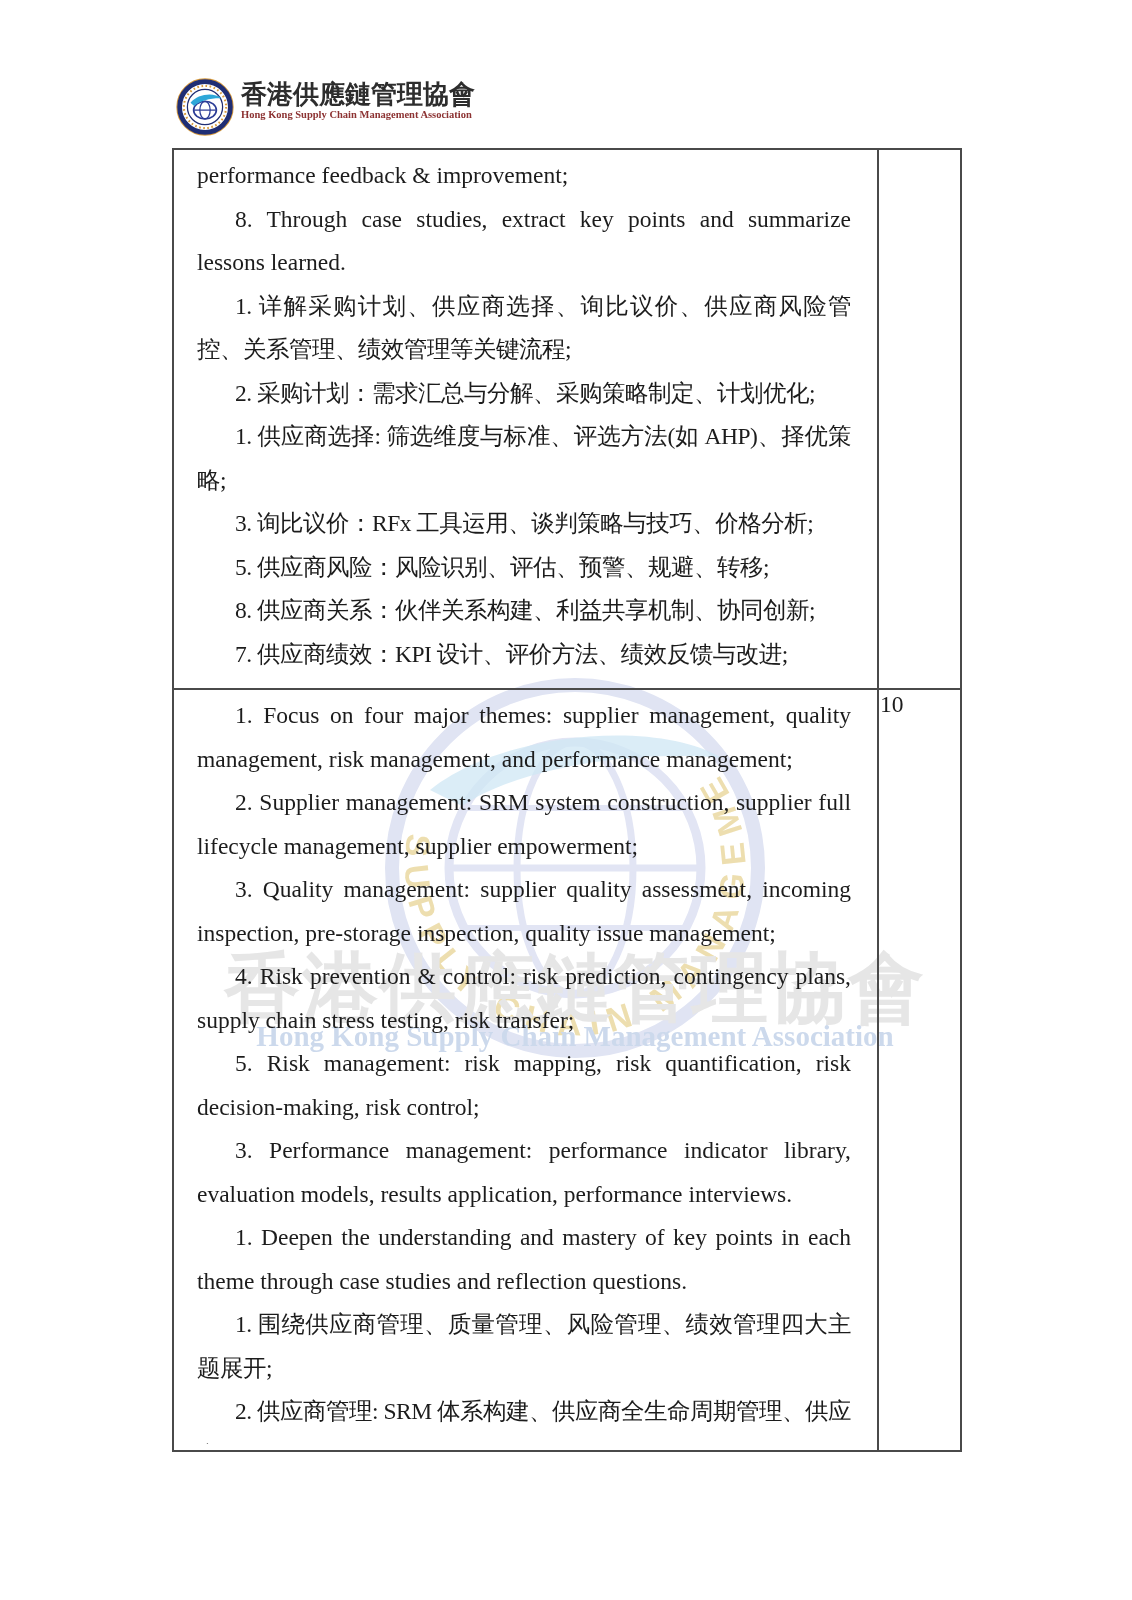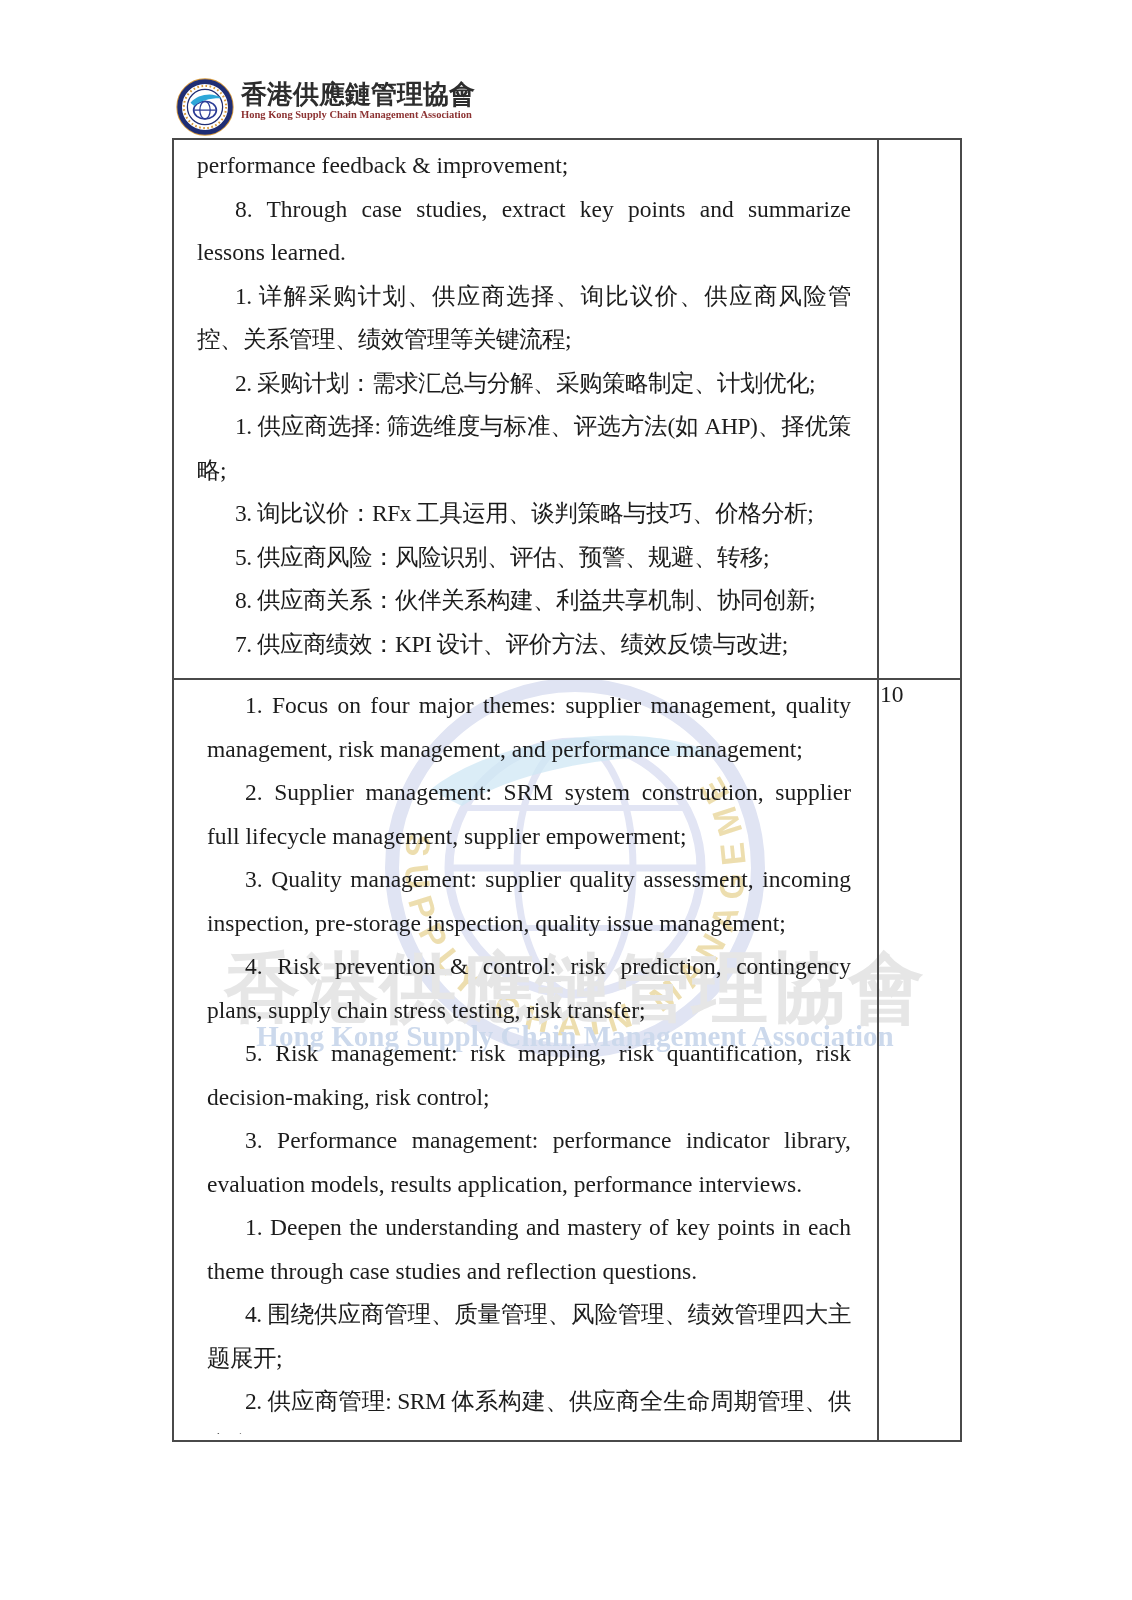--- a/index.html
+++ b/index.html
@@ -22,39 +22,39 @@
   }
   .logo-en{
     font-family:"Liberation Serif","DejaVu Serif",serif;
     font-weight:bold;font-size:10.5px;line-height:13px;
     color:#8c3232;white-space:nowrap;
   }
   
   .watermark{position:absolute;left:0;top:0;width:1132px;height:1600px;z-index:0;pointer-events:none;}
   
   table.outline{
-    position:absolute;left:172px;top:138px;z-index:1;
+    position:absolute;left:172px;top:148px;z-index:1;
     border-collapse:collapse;table-layout:fixed;
     width:788px;background:transparent;
   }
   table.outline td{
     border:2px solid #4a4a4a;
     vertical-align:top;
     background:transparent;
   }
   td.cell-content{padding:4px 26px 0 23px;}
   td.cell-hours{
     vertical-align:middle;text-align:left;
     font-size:23.5px;
   }
   tr.row-1 td{height:534px;}
   tr.row-2 td{height:756px;}
   .cell-inner{overflow:hidden;}
   tr.row-1 .cell-inner{max-height:528px;}
-  tr.row-2 .cell-inner{max-height:750px;margin-left:10px;}
+  tr.row-2 .cell-inner{max-height:750px;}
   .para{
     margin:0;
     font-size:23.5px;
     line-height:43.5px;
     text-align:justify;
   }
   .para.indent{text-indent:38px;}
   .para.zh{letter-spacing:-0.5px;}
 </style>
 </head>
@@ -123,21 +123,21 @@
       <tr class="row-2">
         <td class="cell-content">
           <div class="cell-inner">
               <p class="para indent">1. Focus on four major themes: supplier management, quality management, risk management, and performance management;</p>
               <p class="para indent">2. Supplier management: SRM system construction, supplier full lifecycle management, supplier empowerment;</p>
               <p class="para indent">3. Quality management: supplier quality assessment, incoming inspection, pre-storage inspection, quality issue management;</p>
               <p class="para indent">4. Risk prevention &amp; control: risk prediction, contingency plans, supply chain stress testing, risk transfer;</p>
               <p class="para indent">5. Risk management: risk mapping, risk quantification, risk decision-making, risk control;</p>
               <p class="para indent">3. Performance management: performance indicator library, evaluation models, results application, performance interviews.</p>
               <p class="para indent">1. Deepen the understanding and mastery of key points in each theme through case studies and reflection questions.</p>
-              <p class="para indent zh">4.  围绕供应商管理、质量管理、风险管理、绩效管理四大主题展开;</p>
+              <p class="para indent zh">1.  围绕供应商管理、质量管理、风险管理、绩效管理四大主题展开;</p>
               <p class="para indent zh">2.  供应商管理: SRM 体系构建、供应商全生命周期管理、供应商</p>
             </div>
         </td>
         <td class="cell-hours">10</td>
       </tr>
     </tbody>
   </table>
 
 </div>
 

